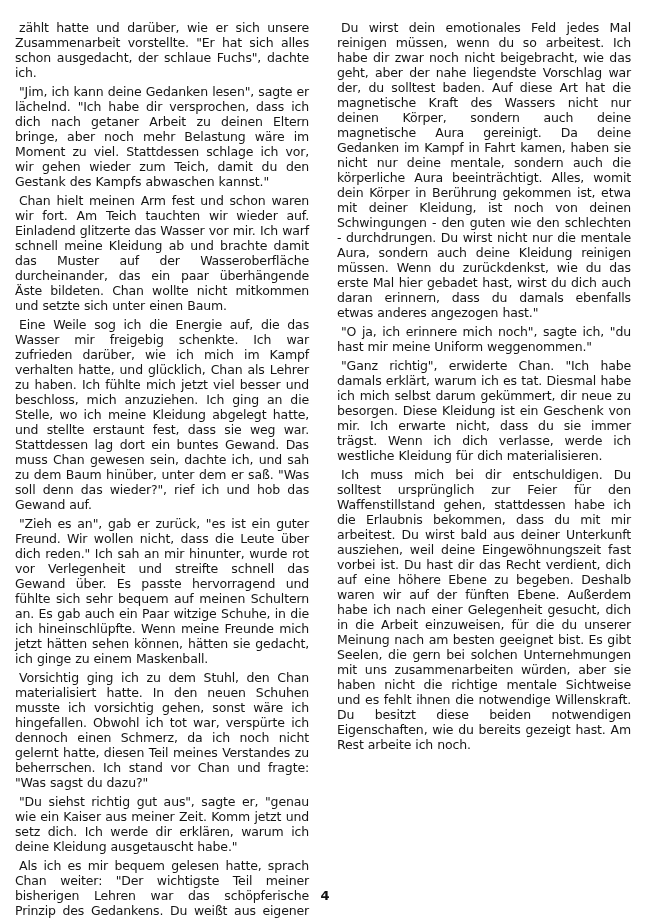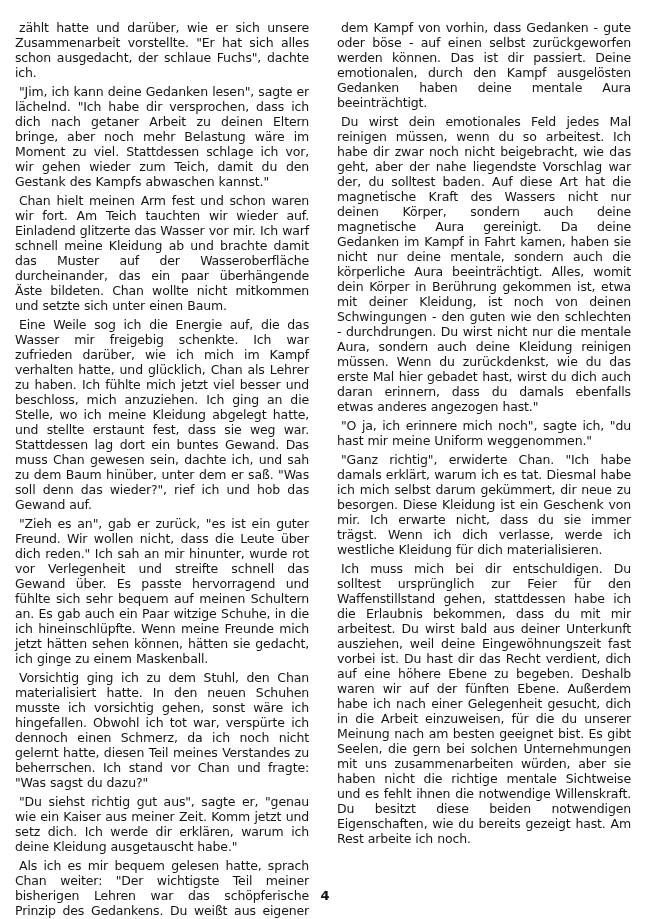--- a/index.html
+++ b/index.html
@@ -63,21 +63,20 @@
         <p>zählt hatte und darüber, wie er sich unsere Zusammenarbeit vorstellte. "Er hat sich alles schon ausgedacht, der schlaue Fuchs", dachte ich.</p>
         <p>"Jim, ich kann deine Gedanken lesen", sagte er lächelnd. "Ich habe dir versprochen, dass ich dich nach getaner Arbeit zu deinen Eltern bringe, aber noch mehr Belastung wäre im Moment zu viel. Stattdessen schlage ich vor, wir gehen wieder zum Teich, damit du den Gestank des Kampfs abwaschen kannst."</p>
         <p>Chan hielt meinen Arm fest und schon waren wir fort. Am Teich tauchten wir wieder auf. Einladend glitzerte das Wasser vor mir. Ich warf schnell meine Kleidung ab und brachte damit das Muster auf der Wasseroberfläche durcheinander, das ein paar überhängende Äste bildeten. Chan wollte nicht mitkommen und setzte sich unter einen Baum.</p>
         <p>Eine Weile sog ich die Energie auf, die das Wasser mir freigebig schenkte. Ich war zufrieden darüber, wie ich mich im Kampf verhalten hatte, und glücklich, Chan als Lehrer zu haben. Ich fühlte mich jetzt viel besser und beschloss, mich anzuziehen. Ich ging an die Stelle, wo ich meine Kleidung abgelegt hatte, und stellte erstaunt fest, dass sie weg war. Stattdessen lag dort ein buntes Gewand. Das muss Chan gewesen sein, dachte ich, und sah zu dem Baum hinüber, unter dem er saß. "Was soll denn das wieder?", rief ich und hob das Gewand auf.</p>
         <p>"Zieh es an", gab er zurück, "es ist ein guter Freund. Wir wollen nicht, dass die Leute über dich reden." Ich sah an mir hinunter, wurde rot vor Verlegenheit und streifte schnell das Gewand über. Es passte hervorragend und fühlte sich sehr bequem auf meinen Schultern an. Es gab auch ein Paar witzige Schuhe, in die ich hineinschlüpfte. Wenn meine Freunde mich jetzt hätten sehen können, hätten sie gedacht, ich ginge zu einem Maskenball.</p>
         <p>Vorsichtig ging ich zu dem Stuhl, den Chan materialisiert hatte. In den neuen Schuhen musste ich vorsichtig gehen, sonst wäre ich hingefallen. Obwohl ich tot war, verspürte ich dennoch einen Schmerz, da ich noch nicht gelernt hatte, diesen Teil meines Verstandes zu beherrschen. Ich stand vor Chan und fragte: "Was sagst du dazu?"</p>
         <p>"Du siehst richtig gut aus", sagte er, "genau wie ein Kaiser aus meiner Zeit. Komm jetzt und setz dich. Ich werde dir erklären, warum ich deine Kleidung ausgetauscht habe."</p>
         <p>Als ich es mir bequem gelesen hatte, sprach Chan weiter: "Der wichtigste Teil meiner bisherigen Lehren war das schöpferische Prinzip des Gedankens. Du weißt aus eigener Erfahrung mit</p>
       </div>
     <div class="col">
-        <p>dem Kampf von vorhin, dass Gedanken - gute oder böse - auf einen selbst zurückgeworfen werden können. Das ist dir passiert. Deine emotionalen, durch den Kampf ausgelösten Gedanken haben deine mentale Aura beeinträchtigt.</p>
         <p>Du wirst dein emotionales Feld jedes Mal reinigen müssen, wenn du so arbeitest. Ich habe dir zwar noch nicht beigebracht, wie das geht, aber der nahe liegendste Vorschlag war der, du solltest baden. Auf diese Art hat die magnetische Kraft des Wassers nicht nur deinen Körper, sondern auch deine magnetische Aura gereinigt. Da deine Gedanken im Kampf in Fahrt kamen, haben sie nicht nur deine mentale, sondern auch die körperliche Aura beeinträchtigt. Alles, womit dein Körper in Berührung gekommen ist, etwa mit deiner Kleidung, ist noch von deinen Schwingungen - den guten wie den schlechten - durchdrungen. Du wirst nicht nur die mentale Aura, sondern auch deine Kleidung reinigen müssen. Wenn du zurückdenkst, wie du das erste Mal hier gebadet hast, wirst du dich auch daran erinnern, dass du damals ebenfalls etwas anderes angezogen hast."</p>
         <p>"O ja, ich erinnere mich noch", sagte ich, "du hast mir meine Uniform weggenommen."</p>
         <p>"Ganz richtig", erwiderte Chan. "Ich habe damals erklärt, warum ich es tat. Diesmal habe ich mich selbst darum gekümmert, dir neue zu besorgen. Diese Kleidung ist ein Geschenk von mir. Ich erwarte nicht, dass du sie immer trägst. Wenn ich dich verlasse, werde ich westliche Kleidung für dich materialisieren.</p>
         <p>Ich muss mich bei dir entschuldigen. Du solltest ursprünglich zur Feier für den Waffenstillstand gehen, stattdessen habe ich die Erlaubnis bekommen, dass du mit mir arbeitest. Du wirst bald aus deiner Unterkunft ausziehen, weil deine Eingewöhnungszeit fast vorbei ist. Du hast dir das Recht verdient, dich auf eine höhere Ebene zu begeben. Deshalb waren wir auf der fünften Ebene. Außerdem habe ich nach einer Gelegenheit gesucht, dich in die Arbeit einzuweisen, für die du unserer Meinung nach am besten geeignet bist. Es gibt Seelen, die gern bei solchen Unternehmungen mit uns zusammenarbeiten würden, aber sie haben nicht die richtige mentale Sichtweise und es fehlt ihnen die notwendige Willenskraft. Du besitzt diese beiden notwendigen Eigenschaften, wie du bereits gezeigt hast. Am Rest arbeite ich noch.</p>
       </div>
   </div>
   <div class="page-number">4</div>
 </div>
 
 </body></html>

